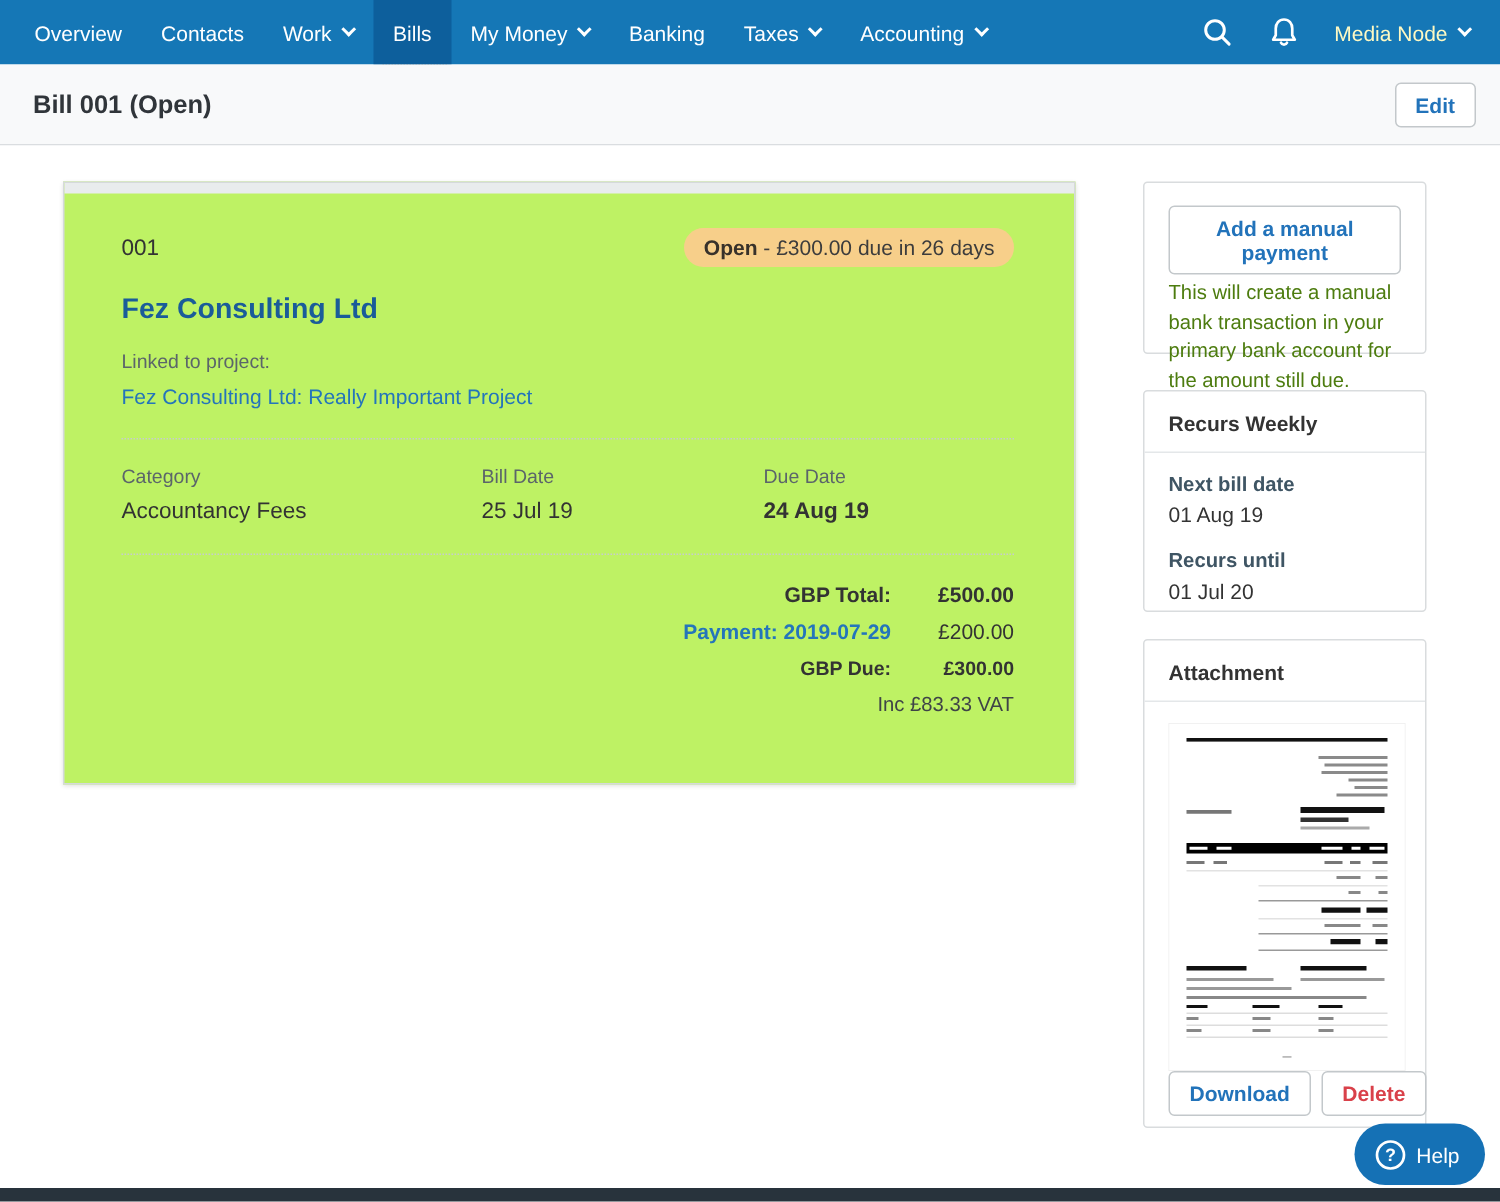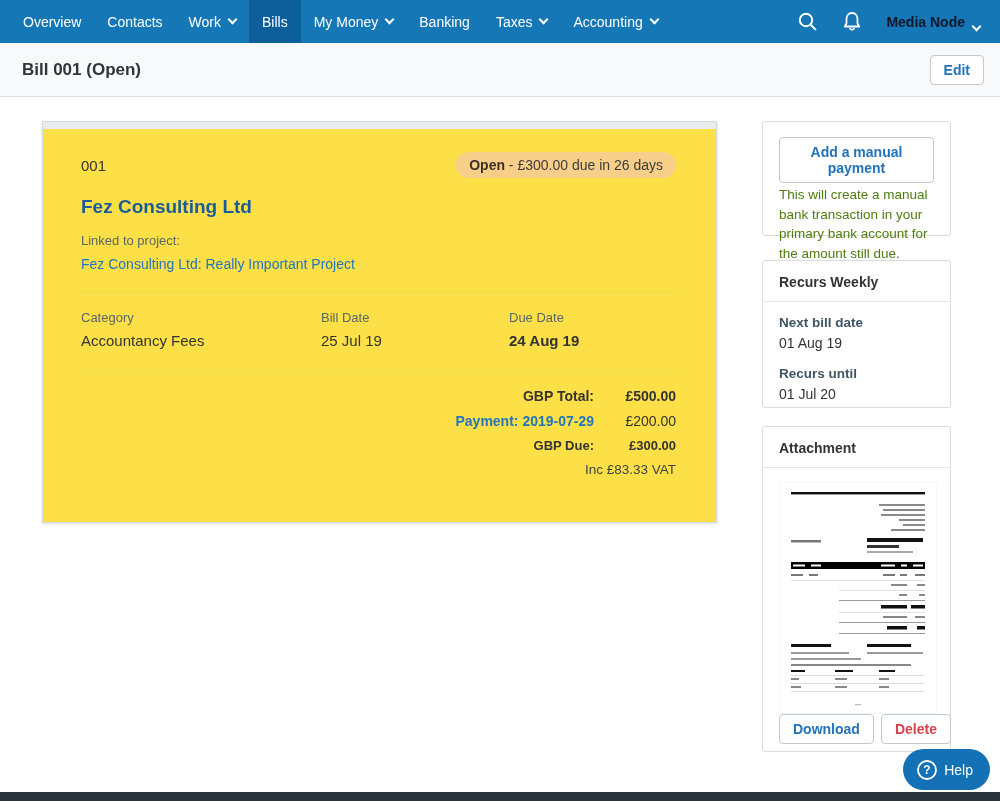--- a/index.html
+++ b/index.html
@@ -24,42 +24,42 @@
     border-bottom:1px dotted #55595c;
   }
   .chev {
     display:inline-block; width:7px; height:7px; margin-left:8px; margin-top:-4px;
     border-right:2px solid #fff; border-bottom:2px solid #fff; transform:rotate(45deg);
   }
   .nav-right {
     margin-left:auto; display:flex; align-items:center; gap:24px; padding-right:20px;
   }
   .nav-icon { display:flex; align-items:center; cursor:pointer; }
-  .nav-account { display:flex; align-items:flex-end; color:#0f172a; font-size:14px; font-weight:bold; cursor:pointer; }
+  .nav-account { display:flex; align-items:center; color:#fef9c3; font-size:14px; font-weight:normal; cursor:pointer; }
 
   
   .titlebar {
     position:absolute; top:43px; left:0; width:1000px; height:54px;
     background:#f8f9fa; border-bottom:1px solid #dadde0;
     display:flex; align-items:center; padding:0 16px 0 22px;
   }
   .titlebar h1 { font-size:17px; font-weight:bold; color:#30353a; }
   .btn {
     background:#fff; border:1px solid #c3c8cb; border-radius:4px;
     color:#2273ba; font-weight:bold; font-size:14px; padding:6px 13px;
     font-family:inherit; cursor:pointer;
   }
   .titlebar .btn { margin-left:auto; }
 
   
   .content { position:absolute; top:97px; left:0; width:1000px; height:695px; background:#fff; }
 
   .bill-card {
     position:absolute; left:42px; top:24px; width:675px; height:402px;
-    background:#fde047; border:1px solid #d5d9db; box-shadow:0 1px 3px rgba(0,0,0,.12);
+    background:#bef264; border:1px solid #d5d9db; box-shadow:0 1px 3px rgba(0,0,0,.12);
     padding:0 40px 0 38px;
   }
   .card-topstrip { position:absolute; top:0; left:0; right:0; height:7px; background:#e9eced; }
 
   .ref-row { margin-top:30px; display:flex; align-items:center; justify-content:space-between; }
   .bill-ref { font-size:15px; color:#333; }
   .status-badge {
     background:#f7cf8a; border-radius:14px; padding:5px 13px; font-size:14px; color:#3c3c3c;
   }
   .status-badge b { color:#38322a; }

